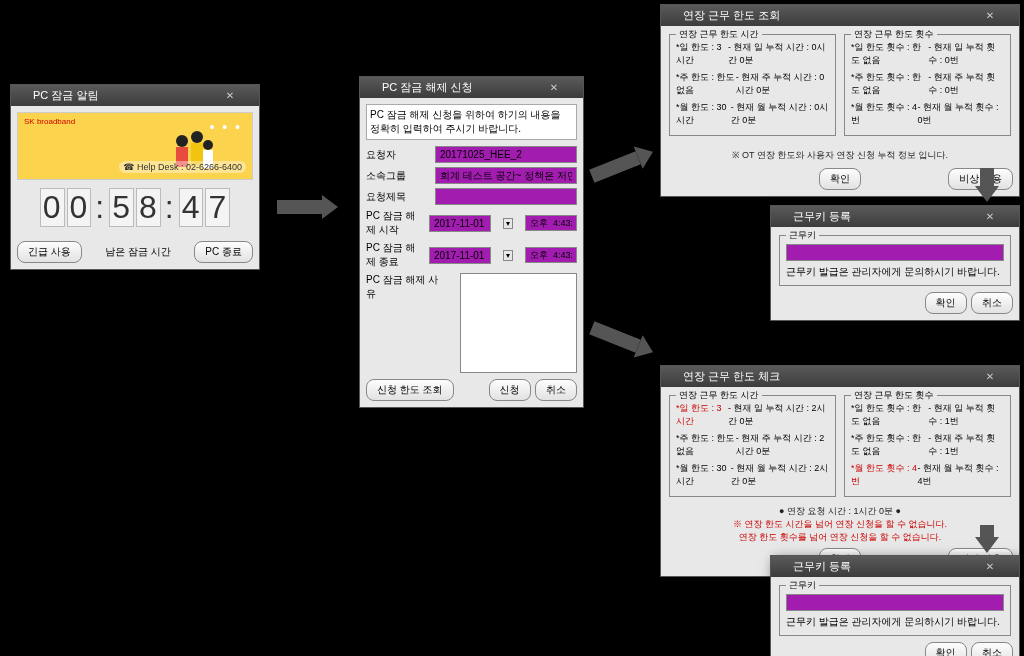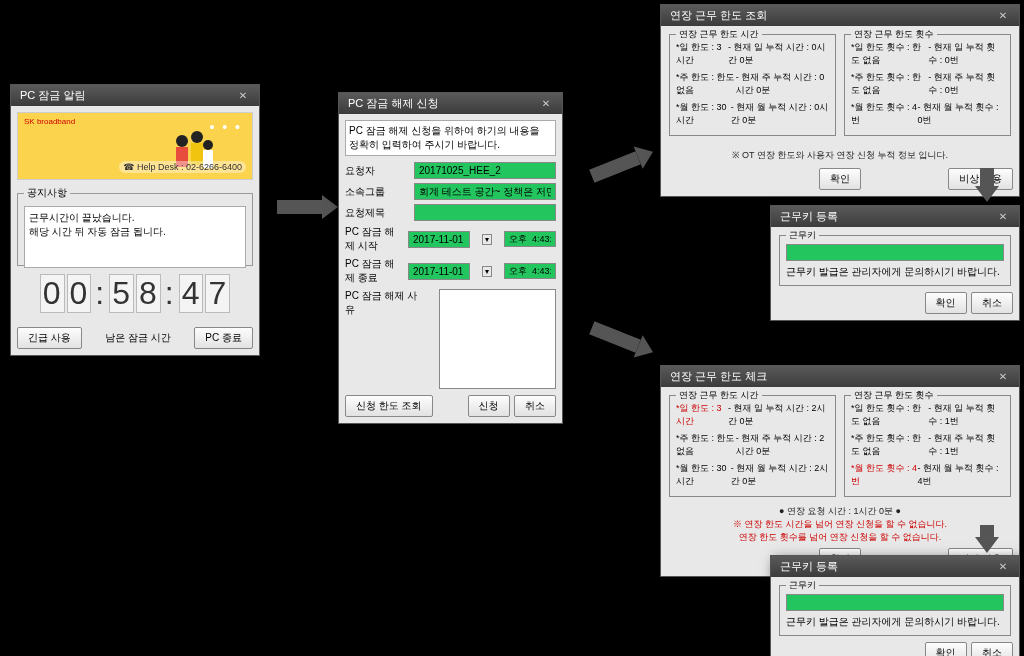--- a/index.html
+++ b/index.html
@@ -1,27 +1,27 @@
 <!DOCTYPE html>
 <html><head>
 <meta charset="utf-8">
 <style>
 * { box-sizing: border-box; margin: 0; padding: 0; font-family: "Malgun Gothic", "맑은 고딕", sans-serif; }
 body { background: #000; width: 1024px; height: 656px; position: relative; overflow: hidden; }
 
 .window { position: absolute; background: #e8e8e8; border: 1px solid #555; box-shadow: 4px 4px 12px rgba(0,0,0,.6); }
-.titlebar { background: linear-gradient(#5a5a5a,#3c3c3c); color: #fff; font-size: 11px; padding: 3px 9px; display: flex; justify-content: space-between; align-items: center; }
+.titlebar { background: linear-gradient(#5a5a5a,#3c3c3c); color: #fff; font-size: 11px; padding: 3px 22px; display: flex; justify-content: space-between; align-items: center; }
 .titlebar .close { width: 14px; height: 14px; display: flex; align-items: center; justify-content: center; font-size: 10px; color: #ccc; cursor: pointer; }
 .body { padding: 6px; }
 
 fieldset { border: 1px solid #999; padding: 6px; font-size: 10px; }
 legend { font-size: 10px; padding: 0 3px; }
 
-.btn { background: linear-gradient(#fdfdfd,#e2e2e2); border: 1px solid #888; font-size: 10px; padding: 3px 10px; cursor: pointer; border-radius: 2px; }
-input[type=text] { border: 1px solid #888; font-size: 10px; padding: 2px 4px; background: #22c55e; }
+.btn { background: linear-gradient(#fdfdfd,#e2e2e2); border: 1px solid #888; font-size: 10px; padding: 3px 10px; cursor: pointer; border-radius: 8px; }
+input[type=text] { border: 1px solid #888; font-size: 10px; padding: 2px 4px; background: #a21caf; }
 
 
 .arrow { position: absolute; }
 .arrow .shaft { background: #555; }
 .arrow .head { width: 0; height: 0; position: absolute; }
 .arrow.right .shaft { height: 14px; }
 .arrow.right .head { border-top: 12px solid transparent; border-bottom: 12px solid transparent; border-left: 16px solid #555; right: -16px; top: -5px; }
 .arrow.down .shaft { width: 14px; }
 .arrow.down .head { border-left: 12px solid transparent; border-right: 12px solid transparent; border-top: 16px solid #555; bottom: -16px; left: -5px; }
 
@@ -63,44 +63,37 @@
       <svg class="people" viewBox="0 0 60 60">
         <circle cx="20" cy="18" r="6" fill="#222"></circle>
           <rect x="14" y="24" width="12" height="20" fill="#e74c3c"></rect>
         <circle cx="35" cy="14" r="6" fill="#222"></circle>
           <rect x="29" y="20" width="12" height="22" fill="#f1c40f"></rect>
         <circle cx="46" cy="22" r="5" fill="#222"></circle>
           <rect x="41" y="27" width="10" height="18" fill="#fff"></rect>
       </svg>
       <div class="help">☎ Help Desk : 02-6266-6400</div>
     </div>
-    <fieldset style="margin-top:6px; height:80px;">
-      <legend>공지사항</legend>
-      <div style="background:#fff;border:1px solid #aaa;height:62px;padding:4px;font-size:10px;">
-        <div>근무시간이 끝났습니다.</div>
-        <div>해당 시간 뒤 자동 잠금 됩니다.</div>
-      </div>
-    </fieldset>
     <div class="digital" style="margin:8px 0 14px;">
       <span>0</span><span>0</span><span style="border:none;background:none;">:</span><span>5</span><span>8</span><span style="border:none;background:none;">:</span><span>4</span><span>7</span>
     </div>
     <div style="display:flex;align-items:center;justify-content:space-between;">
       <button class="btn">긴급 사용</button>
       <span style="font-size:10px;">남은 잠금 시간</span>
       <button class="btn">PC 종료</button>
     </div>
   </div>
 </div>
 
 <div class="arrow right" style="left:277px; top:200px;">
   <div class="shaft" style="width:45px;"></div>
     <div class="head"></div>
 </div>
 
-<div class="window" style="left:338px; top:76px; width:225px;margin-top:16px;">
+<div class="window" style="left:359px; top:76px; width:225px;">
   <div class="titlebar">
     <span>PC 잠금 해제 신청</span>
     <span class="close">✕</span>
   </div>
   <div class="body">
     <div style="font-size:10px;border:1px solid #aaa;padding:3px;background:#fff;margin-bottom:6px;">PC 잠금 해제 신청을 위하여 하기의 내용을 정확히 입력하여 주시기 바랍니다.</div>
     <div class="row">
         <span class="lbl">요청자</span>
         <input type="text" readonly="" style="flex: 1 1 0%;" value="20171025_HEE_2">
       </div>

